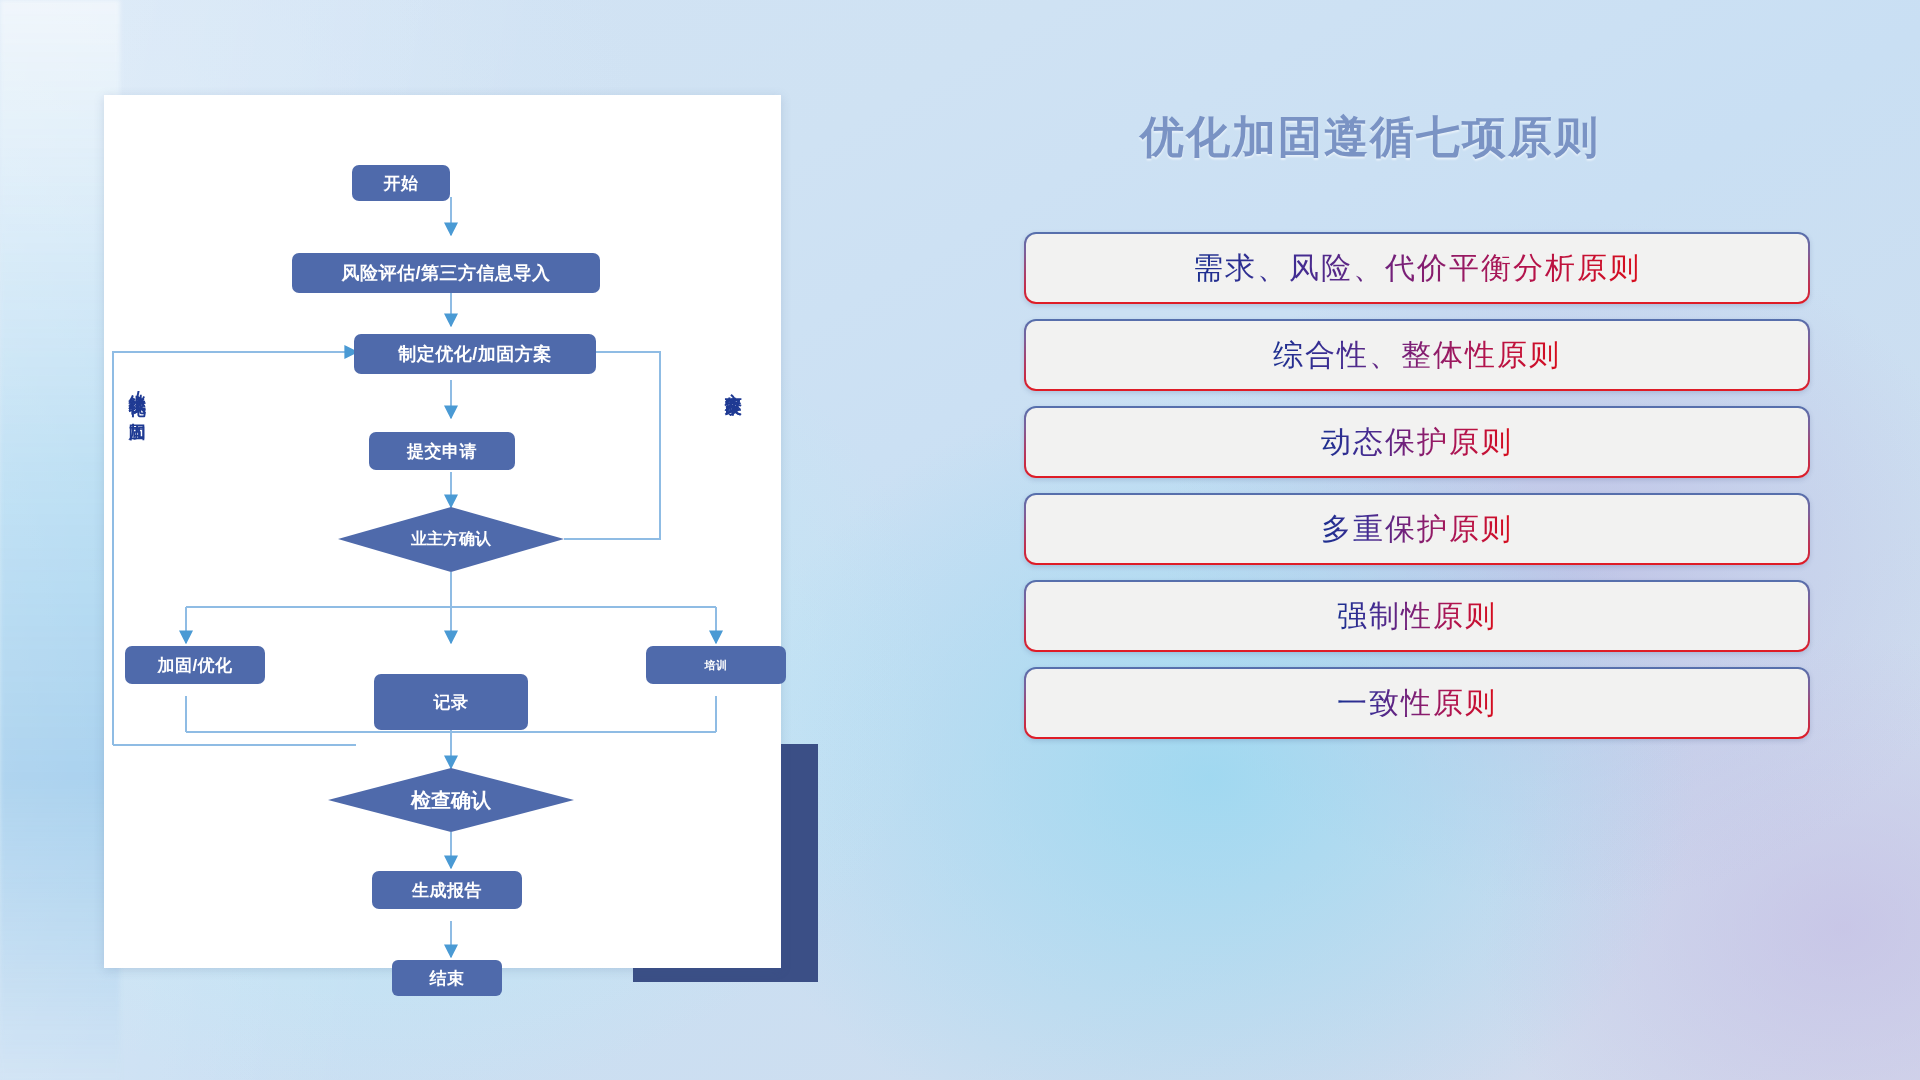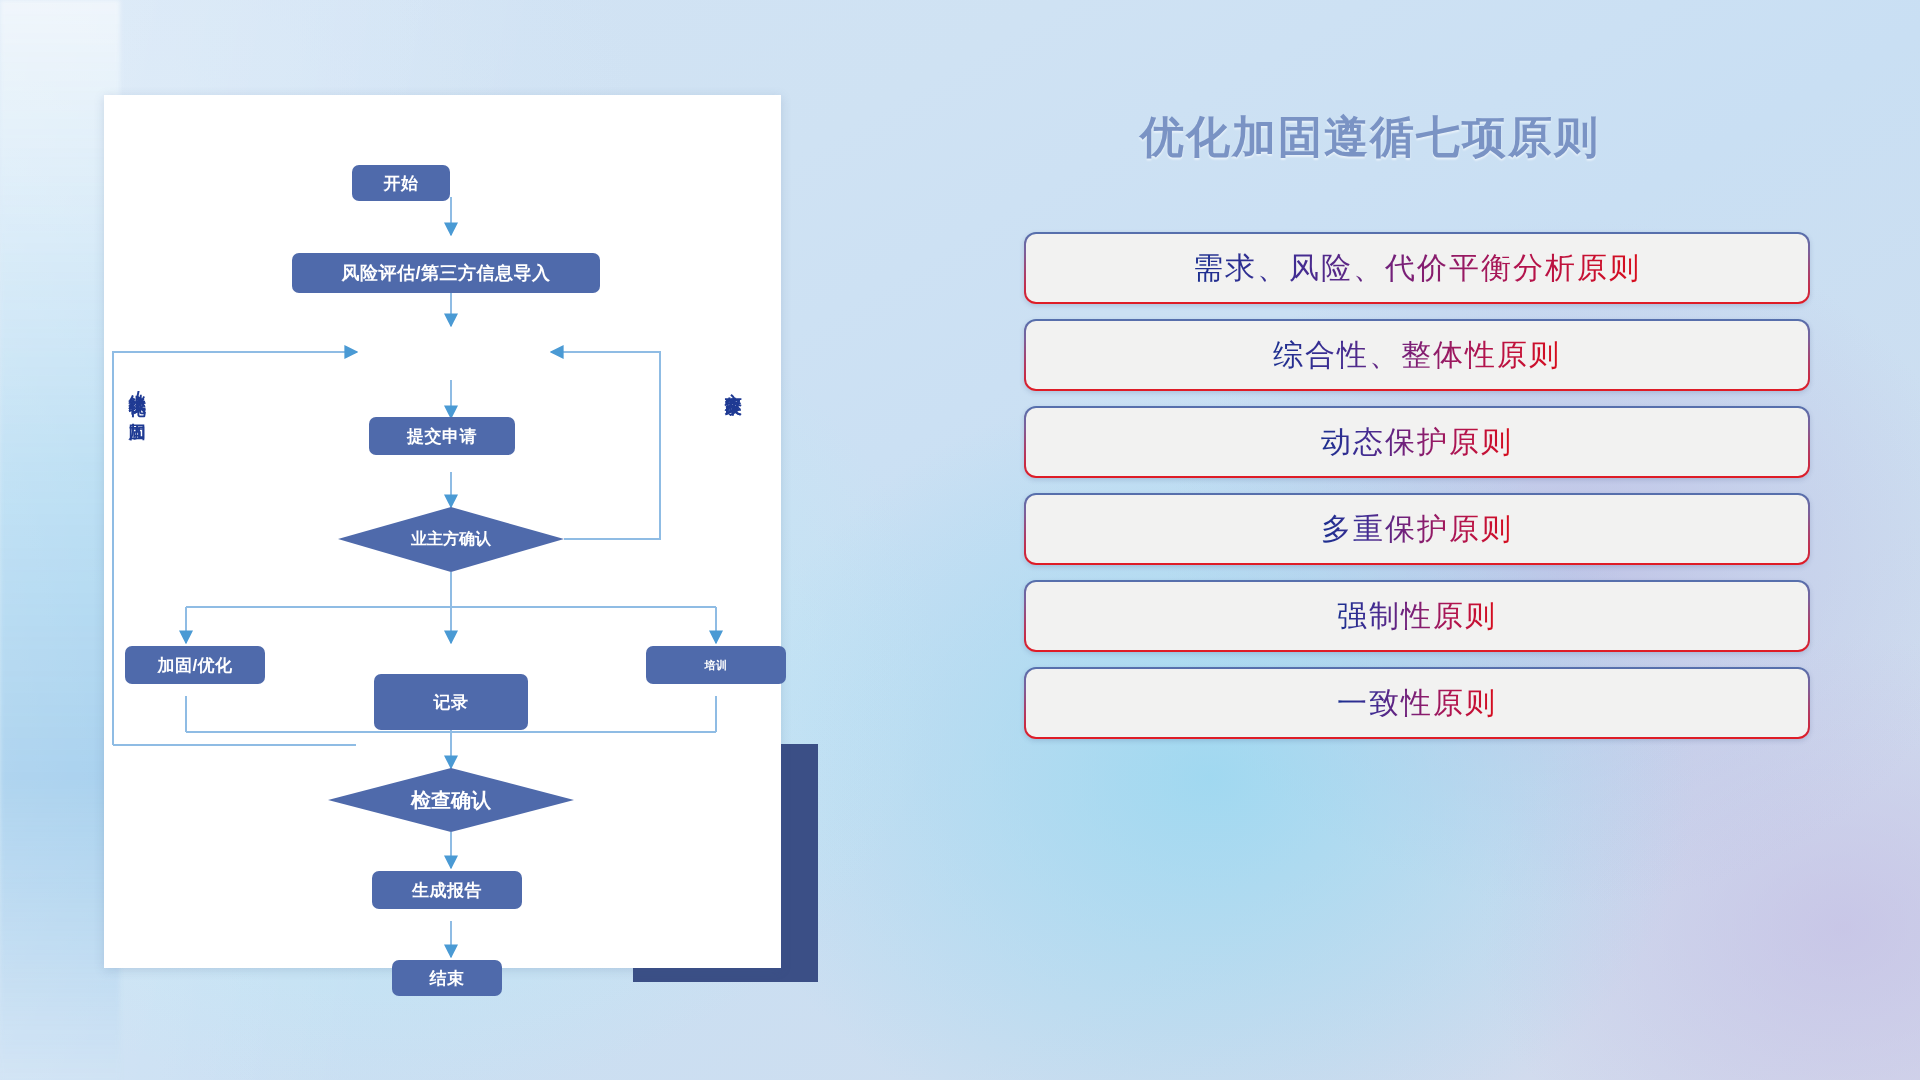--- a/index.html
+++ b/index.html
@@ -158,36 +158,37 @@
 
     <polygon points="347,412 460,444 347,477 234,444" fill="#4f6aab"></polygon>
 
     <polygon points="347,673 470,705 347,737 224,705" fill="#4f6aab"></polygon>
   </svg>
 
   <div class="nodebox" style="left:248px; top:70px; width:98px; height:36px; font-size:17px;">开始</div>
 
   <div class="nodebox" style="left:188px; top:158px; width:308px; height:40px; font-size:18px;">风险评估/第三方信息导入</div>
 
-
-  <div class="nodebox" style="left:265px; top:322px; width:146px; height:38px; font-size:17px;">提交申请</div>
+  <div class="nodebox" style="left:250px; top:239px; width:242px; height:40px; font-size:18px;">制定优化/加固方案</div>
+
+  <div class="nodebox" style="left:265px; top:337px; width:146px; height:38px; font-size:17px;">提交申请</div>
 
   <div class="diamond-label" style="left:234px; top:430px; width:226px; height:28px; font-size:16px;">业主方确认</div>
 
   <div class="nodebox" style="left:21px; top:551px; width:140px; height:38px; font-size:17px;">加固/优化</div>
 
   <div class="nodebox" style="left:270px; top:551px; width:154px; height:56px; font-size:17px;margin-top:28px;">记录</div>
 
   <div class="nodebox" style="left:542px; top:551px; width:140px; height:38px; font-size:11px;">培训</div>
 
   <div class="diamond-label" style="left:224px; top:691px; width:246px; height:28px; font-size:20px;">检查确认</div>
 
   <div class="nodebox" style="left:268px; top:776px; width:150px; height:38px; font-size:17px;font-family:Liberation Serif, serif;">生成报告</div>
 
-  <div class="nodebox" style="left:288px; top:865px; width:110px; height:36px; font-size:17px;">结束</div>
+  <div class="nodebox" style="left:288px; top:865px; width:110px; height:36px; font-size:17px;border-radius:6px;">结束</div>
 
   <div class="vlabel" style="left:24px; top:285px; font-size:17px;">继续优化/加固</div>
 
   <div class="vlabel" style="left:620px; top:285px; font-size:17px;">方案修改</div>
 </div>
 
 <div id="right-title">优化加固遵循七项原则</div>
 
 <div id="cards">
 

